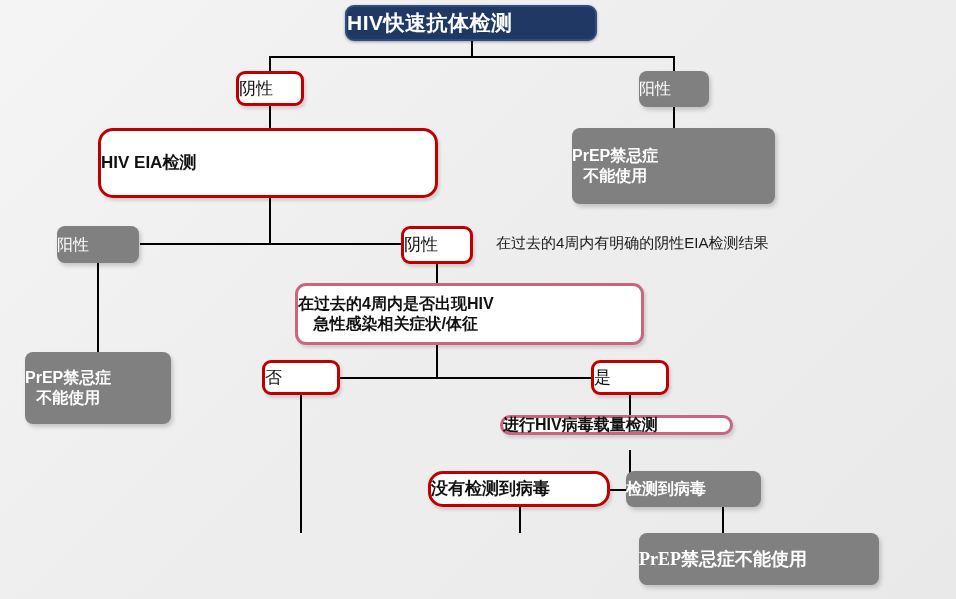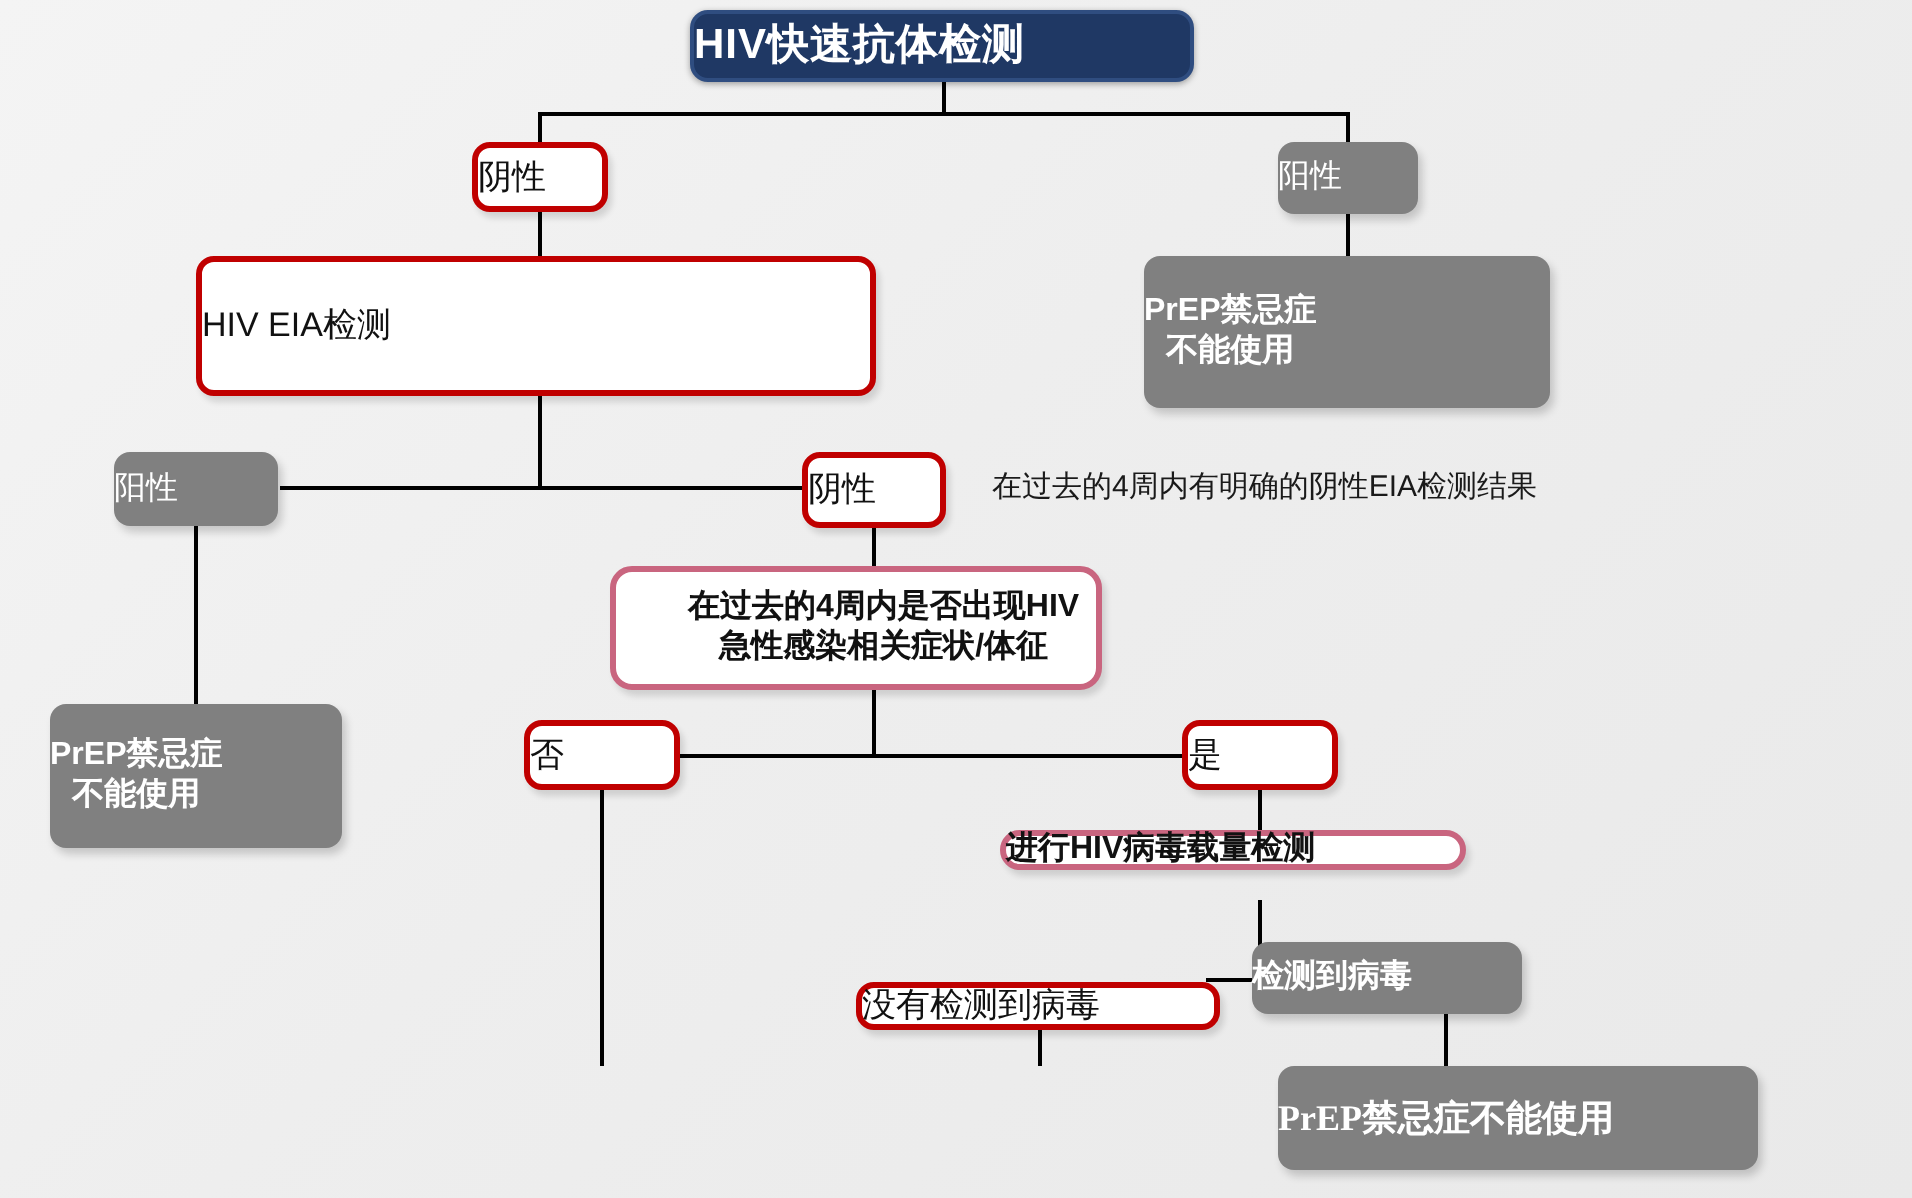--- a/index.html
+++ b/index.html
@@ -42,21 +42,21 @@
   }
   
   .node.red {
     background: #ffffff;
     border: 3px solid #c00000;
     border-radius: 9px;
     color: #111111;
     font-size: 17px;
     box-shadow: 2px 3px 3px rgba(0,0,0,0.13);
   }
-  .node.red.bold { font-weight: normal; }
+  .node.red.bold { font-weight: bold; border-radius: 15px; }
   
   .node.pink {
     background: #ffffff;
     border: 3px solid #c9657f;
     border-radius: 11px;
     color: #111111;
     font-size: 16px;
     font-weight: bold;
     box-shadow: 2px 3px 3px rgba(0,0,0,0.13);
   }
@@ -169,40 +169,40 @@
 
   <div class="annot" style="left:496px; top:234px;">在过去的4周内有明确的阴性EIA检测结果</div>
 
   <div class="node gray bold" style="left:25px; top:352px; width:146px; height:72px;">
     <span class="lines">
       <span>PrEP禁忌症</span>
       <span>不能使用</span>
     </span>
   </div>
 
-  <div class="node pink" style="left:305px; top:283px; width:246px; height:62px;padding-left:36px;">
+  <div class="node pink" style="left:295px; top:283px; width:349px; height:62px;">
     <span class="lines">
       <span>在过去的4周内是否出现HIV</span>
       <span>急性感染相关症状/体征</span>
     </span>
   </div>
 
   <div class="node red" style="left:262px; top:360px; width:78px; height:35px;">
     <span>否</span>
   </div>
 
   <div class="node red" style="left:591px; top:360px; width:78px; height:35px;">
     <span>是</span>
   </div>
 
   <div class="node pink" style="left:500px; top:415px; width:233px; height:20px;">
     <span>进行HIV病毒载量检测</span>
   </div>
 
-  <div class="node red bold" style="left:428px; top:471px; width:182px; height:24px;margin-top:20px;">
+  <div class="node red bold" style="left:428px; top:471px; width:182px; height:36px;">
     <span>没有检测到病毒</span>
   </div>
 
   <div class="node gray bold" style="left:626px; top:471px; width:135px; height:36px;">
     <span>检测到病毒</span>
   </div>
 
 
   <div class="node gray bold" style="left:639px; top:533px; width:240px; height:52px; font-size:18px;font-family:Liberation Serif, serif;">
     <span>PrEP禁忌症不能使用</span>

